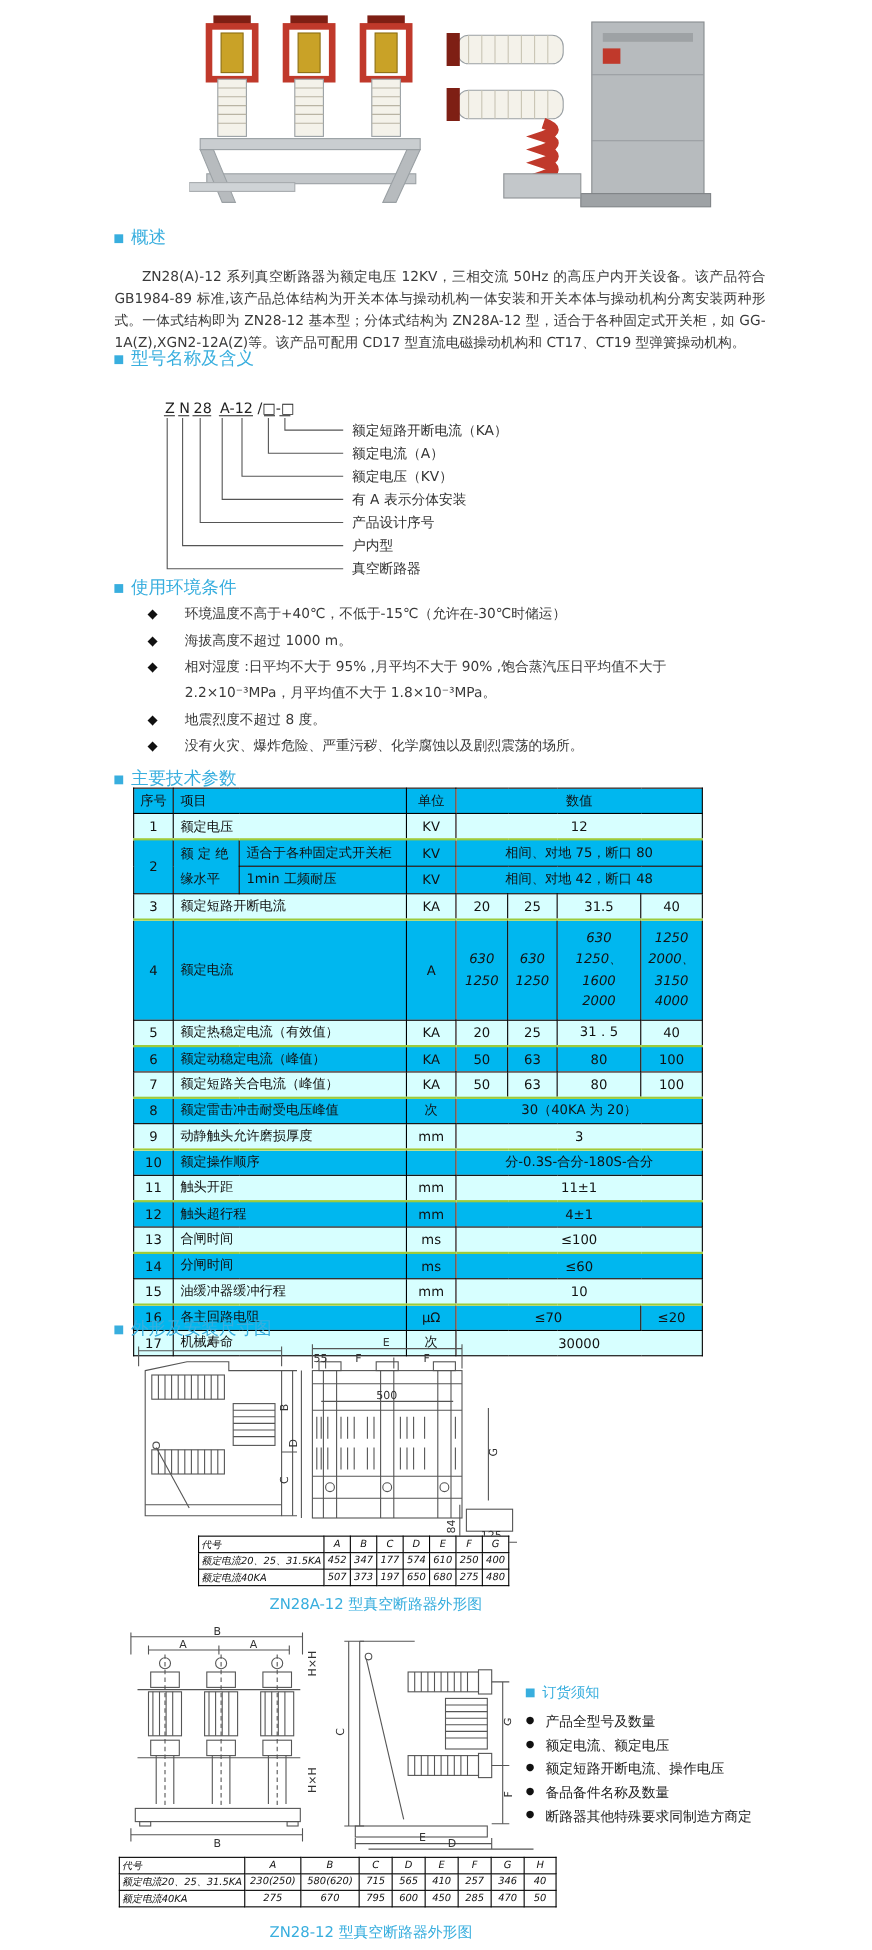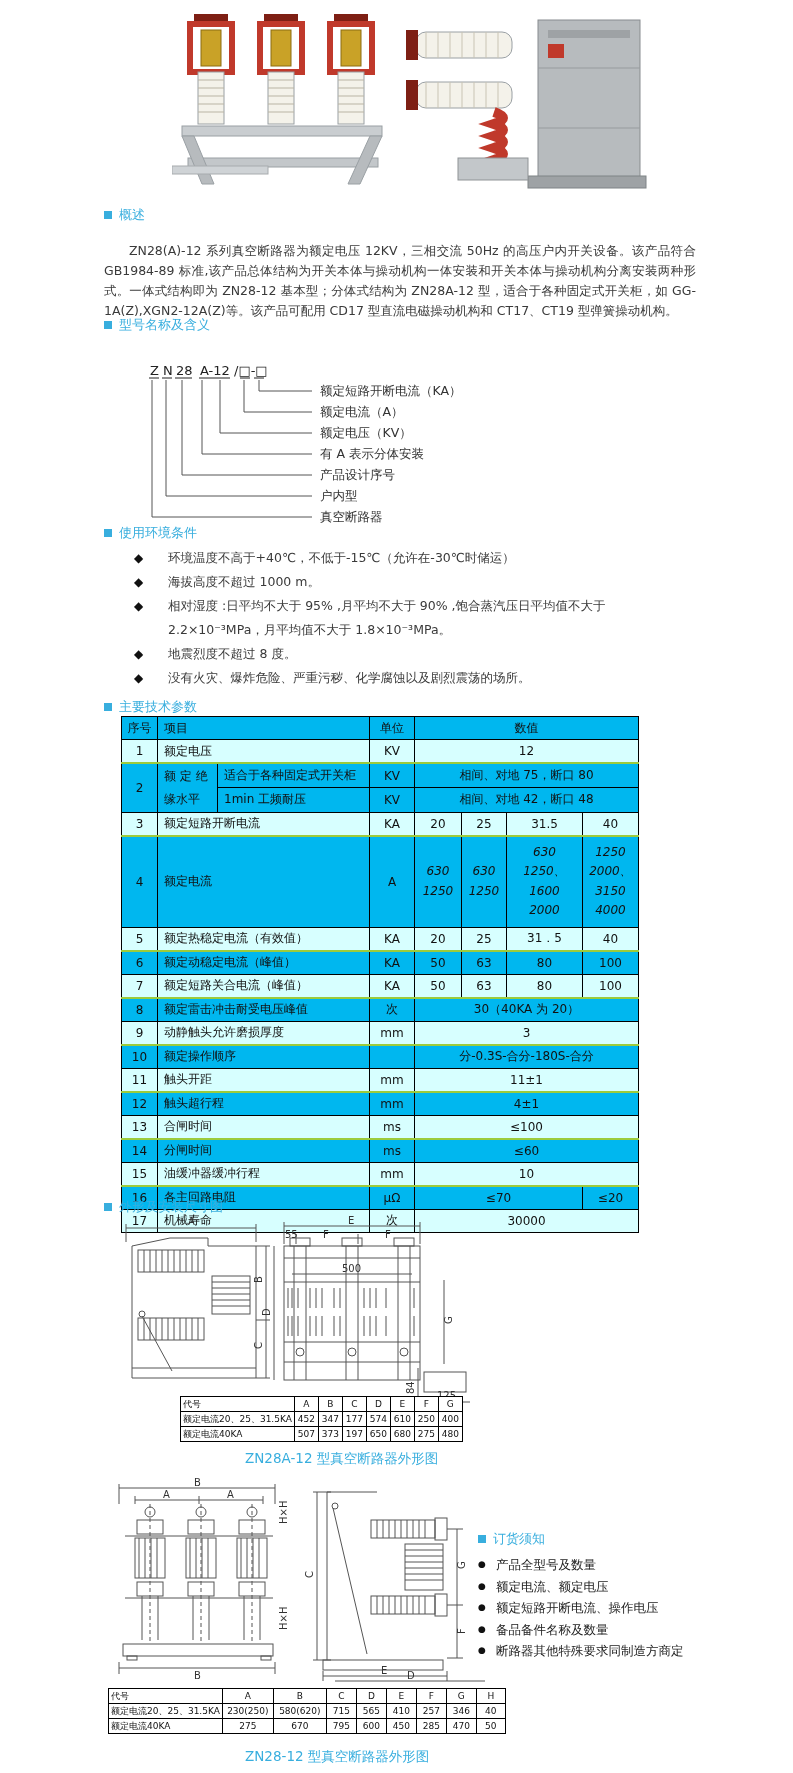--- a/index.html
+++ b/index.html
@@ -1,20 +1,20 @@
 <!DOCTYPE html>
 <html><head>
 <meta charset="utf-8">
 <style>
   html,body{margin:0;padding:0;background:#fff;}
   .page{position:relative;width:793px;height:1773px;background:#fff;overflow:hidden;
         font-family:"DejaVu Sans","Liberation Sans",sans-serif;color:#333;}
   .abs{position:absolute;}
   
-  .sec-head{position:absolute;display:flex;align-items:center;gap:7px;font-size:13px;color:#38aede;}
+  .sec-head{position:absolute;display:flex;align-items:center;gap:7px;font-size:16px;color:#38aede;}
   .sq{width:8px;height:8px;background:#38aede;flex:0 0 auto;}
   
   .para{position:absolute;left:104px;top:228px;width:592px;font-size:12.5px;line-height:20px;
         text-align:justify;text-indent:2em;color:#3a3a3a;}
   
   .envlist{position:absolute;left:134px;top:546px;width:556px;list-style:none;margin:0;padding:0;}
   .envlist li{position:relative;padding-left:34px;font-size:12.5px;line-height:24px;color:#3a3a3a;}
   .envlist li .dia{position:absolute;left:0;top:0;font-size:12px;color:#111;}
   
   .orderbox{position:absolute;left:478px;top:1530px;width:250px;}
@@ -28,21 +28,21 @@
              vertical-align:middle;color:#111;overflow:hidden;}
   .params .item{text-align:left;padding-left:6px;}
   .params tr.p td{background:#d7ffff;}
   .params tr.b td{background:#00b7ef;}
   .params tr.hd td{background:#00b7ef;}
   .params tr.gt td{border-top:2px solid #9ccb3c;}
   .params .pre{white-space:pre-line;line-height:1.6;font-style:italic;}
   .params tr.tall td{height:88px;}
   .params .item2{line-height:1.9;}
   
-  .dimtbl{position:absolute;border-collapse:collapse;background:#fff;}
+  .dimtbl{position:absolute;border-collapse:collapse;background:#fff;font-style:italic;}
   .dimtbl td{border:1px solid #000;font-size:9px;padding:0 2px;height:14px;text-align:center;color:#111;white-space:nowrap;}
   .dimtbl .lbl{text-align:left;}
   
   .caption{position:absolute;font-size:13.5px;color:#38aede;}
   
   svg text{font-family:"DejaVu Sans","Liberation Sans",sans-serif;}
 </style>
 </head>
 <body>
 

